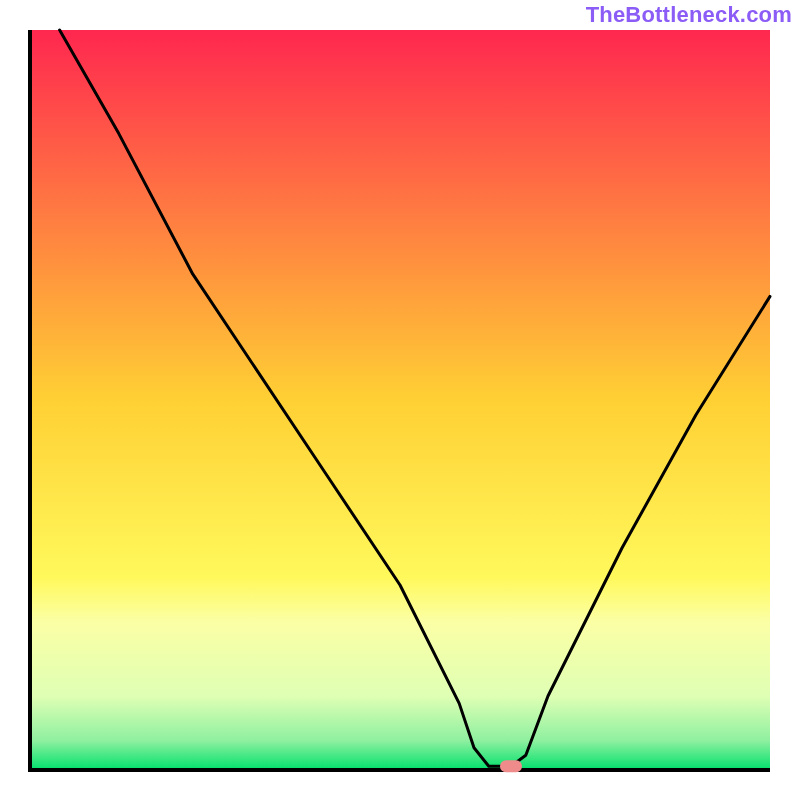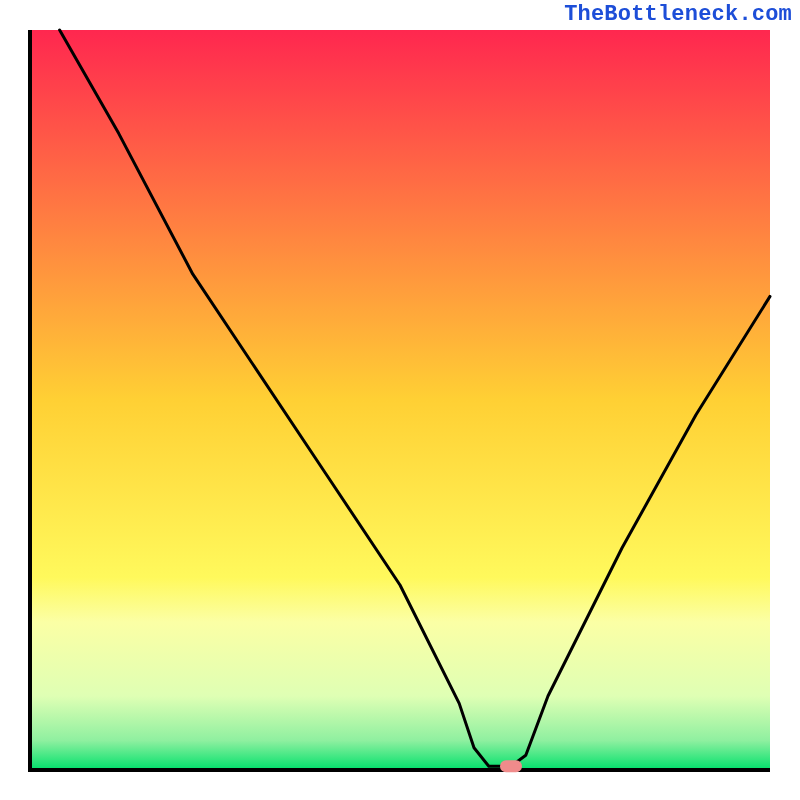--- a/index.html
+++ b/index.html
@@ -14,24 +14,23 @@
     position: relative;
     width: 800px;
     height: 800px;
   }
   .watermark {
     position: absolute;
     top: 2px;
     right: 8px;
     font-size: 22px;
     font-weight: 600;
-    color: #1d4ed8;
+    color: #8b5cf6;
     letter-spacing: 0.2px;
     z-index: 10;
-    font-family: Liberation Mono, monospace;
   }
   svg {
     display: block;
   }
 </style>
 </head>
 <body>
 
 <div class="chart-container">
   <div class="watermark">TheBottleneck.com</div>

